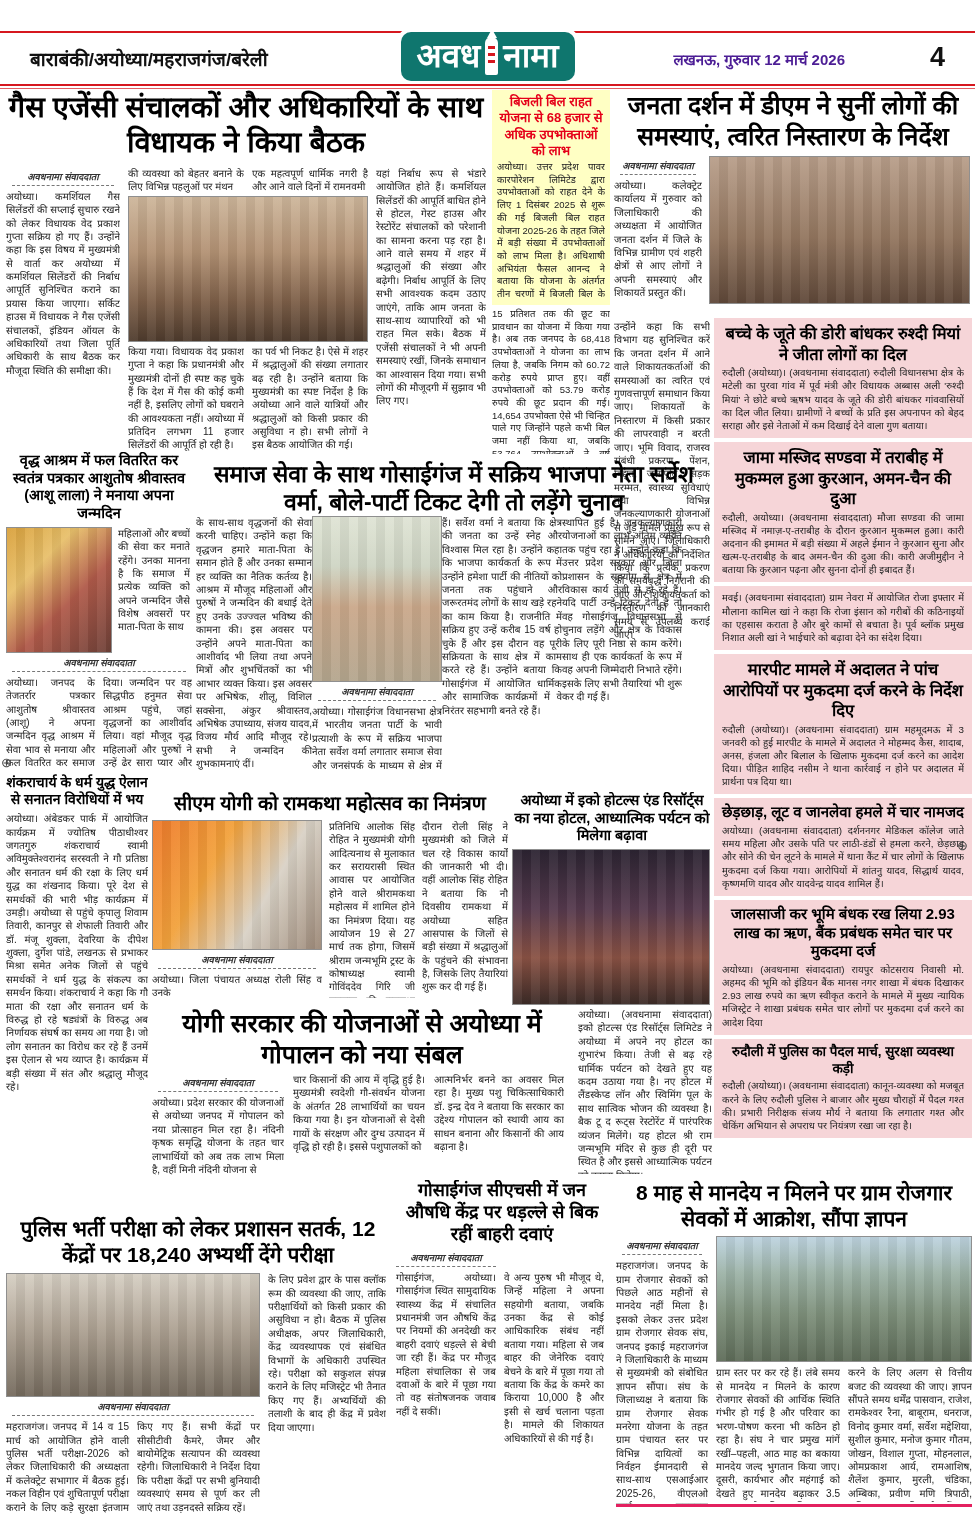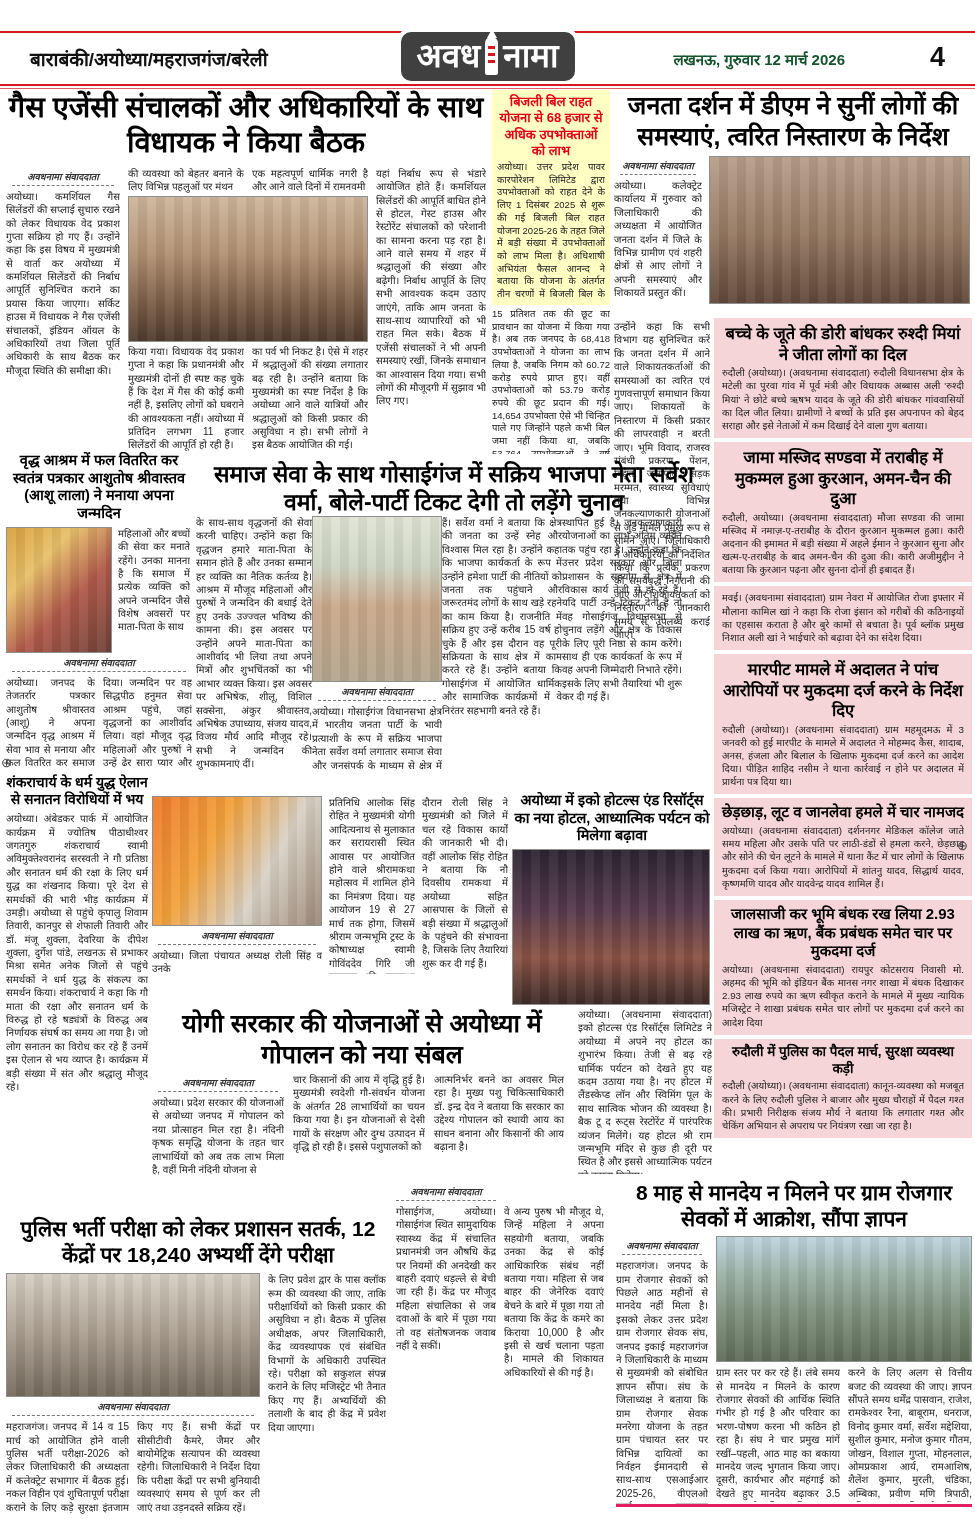--- a/index.html
+++ b/index.html
@@ -7,28 +7,28 @@
   .page {
     position: relative; width: 975px; height: 1519px; margin: 0 auto;
     background: #ffffff; overflow: hidden;
     font-family: "Liberation Sans", sans-serif; color: #1c1c1c;
   }
   .rule { position: absolute; background: #d6181f; }
   
   .masthead { position: absolute; top: 34px; left: 0; right: 0; height: 50px; display: flex; align-items: center; }
   .regions { position: absolute; left: 30px; top: 12px; font-size: 19px; font-weight: 700; color: #111; }
   .logo { position: absolute; left: 50%; top: -2px; transform: translateX(-50%);
-    background: #404040; border-radius: 10px; padding: 3px 16px; display: flex; align-items: center;
+    background: #0f766e; border-radius: 10px; padding: 3px 16px; display: flex; align-items: center;
     color: #fff; font-size: 33px; font-weight: 800; line-height: 1.3; box-shadow: 0 0 0 4px #fff; }
   .minaret { display: inline-block; width: 13px; height: 38px; background: #fff; border-radius: 6px 6px 2px 2px; position: relative; margin: 0 5px; }
   .minaret::before { content: ""; position: absolute; top: -8px; left: 50%; transform: translateX(-50%);
     border-left: 5px solid transparent; border-right: 5px solid transparent; border-bottom: 9px solid #fff; }
   .minaret::after { content: ""; position: absolute; top: 9px; left: 3px; right: 3px; height: 20px;
     background: repeating-linear-gradient(180deg,#d6181f 0 3px,transparent 3px 7px); }
-  .dateline { position: absolute; right: 130px; top: 15px; font-size: 15px; font-weight: 700; color: #14532d; }
+  .dateline { position: absolute; right: 130px; top: 15px; font-size: 15px; font-weight: 700; color: #4c1d95; }
   .pageno { position: absolute; right: 30px; top: 8px; font-size: 27px; font-weight: 700; color: #111; }
   
   .blk { position: absolute; overflow: hidden; }
   .hl { font-weight: 800; color: #000; text-align: center; line-height: 1.22; }
   .body-txt { font-size: 10px; line-height: 1.34; text-align: justify; overflow: hidden; color: #222; }
   .byline { font-size: 9.5px; font-weight: 700; font-style: italic; text-align: center;
     border-bottom: 1px dashed #777; padding-bottom: 2px; margin: 3px 6px 4px 6px; color: #333; }
   .row { display: flex; }
   .photo { border: 1px solid #8f8f8f; flex: none; position: relative; }
   .photo::after { content:""; position:absolute; inset:0;
@@ -195,20 +195,21 @@
       <div class="body-txt" style="width:120px;height:258px;">स्थापित हुई है। जनकल्याणकारी योजनाओं का लाभ अंतिम व्यक्ति तक पहुंच रहा है। उन्होंने कहा कि उत्तर प्रदेश सरकार और जिला प्रशासन के सहयोग से क्षेत्र में विकास कार्य तेजी से हो रहे हैं। यदि पार्टी उन्हें टिकट देती है तो वह गोसाईगंज विधानसभा से चुनाव लड़ेंगे और क्षेत्र के विकास के लिए पूरी निष्ठा से काम करेंगे। साथ ही एक कार्यकर्ता के रूप में वह अपनी जिम्मेदारी निभाते रहेंगे। इसके लिए सभी तैयारियां भी शुरू कर दी गई हैं।</div>
     </div>
   </div>
 
   <div class="blk" id="blk-shankar">
     <div class="hl">शंकराचार्य के धर्म युद्ध ऐलान से सनातन विरोधियों में भय</div>
     <div class="body-txt" style="height:360px;margin-top:4px;">अयोध्या। अंबेडकर पार्क में आयोजित कार्यक्रम में ज्योतिष पीठाधीश्वर जगतगुरु शंकराचार्य स्वामी अविमुक्तेश्वरानंद सरस्वती ने गौ प्रतिष्ठा और सनातन धर्म की रक्षा के लिए धर्म युद्ध का शंखनाद किया। पूरे देश से समर्थकों की भारी भीड़ कार्यक्रम में उमड़ी। अयोध्या से पहुंचे कृपालु शिवाम तिवारी, कानपुर से शेफाली तिवारी और डॉ. मंजू शुक्ला, देवरिया के दीपेश शुक्ला, दुर्गेश पांडे, लखनऊ से प्रभाकर मिश्रा समेत अनेक जिलों से पहुंचे समर्थकों ने धर्म युद्ध के संकल्प का समर्थन किया। शंकराचार्य ने कहा कि गौ माता की रक्षा और सनातन धर्म के विरुद्ध हो रहे षड्यंत्रों के विरुद्ध अब निर्णायक संघर्ष का समय आ गया है। जो लोग सनातन का विरोध कर रहे हैं उनमें इस ऐलान से भय व्याप्त है। कार्यक्रम में बड़ी संख्या में संत और श्रद्धालु मौजूद रहे।</div>
   </div>
 
   <div class="blk" id="blk-cmyogi">
+    <div class="hl">सीएम योगी को रामकथा महोत्सव का निमंत्रण</div>
     <div class="row" style="gap:7px;margin-top:4px;">
       <div style="width:170px;flex:none;">
         <div class="photo ph-yogi" style="width:170px;height:130px;"></div>
         <div class="byline">अवधनामा संवाददाता</div>
         <div class="body-txt" style="height:28px;">अयोध्या। जिला पंचायत अध्यक्ष रोली सिंह व उनके</div>
       </div>
       <div class="body-txt" style="width:86px;height:178px;">प्रतिनिधि आलोक सिंह रोहित ने मुख्यमंत्री योगी आदित्यनाथ से मुलाकात कर सरायरासी स्थित आवास पर आयोजित होने वाले श्रीरामकथा महोत्सव में शामिल होने का निमंत्रण दिया। यह आयोजन 19 से 27 मार्च तक होगा, जिसमें श्रीराम जन्मभूमि ट्रस्ट के कोषाध्यक्ष स्वामी गोविंददेव गिरि जी महाराज की रामकथा होगी। इस</div>
       <div class="body-txt" style="width:86px;height:178px;">दौरान रोली सिंह ने मुख्यमंत्री को जिले में चल रहे विकास कार्यों की जानकारी भी दी। वहीं आलोक सिंह रोहित ने बताया कि नौ दिवसीय रामकथा में अयोध्या सहित आसपास के जिलों से बड़ी संख्या में श्रद्धालुओं के पहुंचने की संभावना है, जिसके लिए तैयारियां शुरू कर दी गई हैं।</div>
     </div>
   </div>
@@ -237,20 +238,21 @@
       <div style="width:254px;flex:none;">
         <div class="photo ph-crowd" style="width:254px;height:124px;"></div>
         <div class="byline">अवधनामा संवाददाता</div>
         <div class="body-txt cols2" style="height:118px;">महराजगंज। जनपद में 14 व 15 मार्च को आयोजित होने वाली पुलिस भर्ती परीक्षा-2026 को लेकर जिलाधिकारी की अध्यक्षता में कलेक्ट्रेट सभागार में बैठक हुई। नकल विहीन एवं शुचितापूर्ण परीक्षा कराने के लिए कड़े सुरक्षा इंतजाम किए गए हैं। सभी केंद्रों पर सीसीटीवी कैमरे, जैमर और बायोमेट्रिक सत्यापन की व्यवस्था रहेगी। जिलाधिकारी ने निर्देश दिया कि परीक्षा केंद्रों पर सभी बुनियादी व्यवस्थाएं समय से पूर्ण कर ली जाएं तथा उड़नदस्ते सक्रिय रहें।</div>
       </div>
       <div class="body-txt" style="width:118px;height:268px;">के लिए प्रवेश द्वार के पास क्लॉक रूम की व्यवस्था की जाए, ताकि परीक्षार्थियों को किसी प्रकार की असुविधा न हो। बैठक में पुलिस अधीक्षक, अपर जिलाधिकारी, केंद्र व्यवस्थापक एवं संबंधित विभागों के अधिकारी उपस्थित रहे। परीक्षा को सकुशल संपन्न कराने के लिए मजिस्ट्रेट भी तैनात किए गए हैं। अभ्यर्थियों की तलाशी के बाद ही केंद्र में प्रवेश दिया जाएगा।</div>
     </div>
   </div>
 
   <div class="blk" id="blk-aushadhi">
+    <div class="hl">गोसाईगंज सीएचसी में जन औषधि केंद्र पर धड़ल्ले से बिक रहीं बाहरी दवाएं</div>
     <div class="byline" style="width:100px;margin:5px 0 4px 0;">अवधनामा संवाददाता</div>
     <div class="row" style="gap:8px;">
       <div class="body-txt" style="width:100px;height:250px;">गोसाईगंज, अयोध्या। गोसाईगंज स्थित सामुदायिक स्वास्थ्य केंद्र में संचालित प्रधानमंत्री जन औषधि केंद्र पर नियमों की अनदेखी कर बाहरी दवाएं धड़ल्ले से बेची जा रही हैं। केंद्र पर मौजूद महिला संचालिका से जब दवाओं के बारे में पूछा गया तो वह संतोषजनक जवाब नहीं दे सकीं।</div>
       <div class="body-txt" style="width:100px;height:250px;">वे अन्य पुरुष भी मौजूद थे, जिन्हें महिला ने अपना सहयोगी बताया, जबकि उनका केंद्र से कोई आधिकारिक संबंध नहीं बताया गया। महिला से जब बाहर की जेनेरिक दवाएं बेचने के बारे में पूछा गया तो बताया कि केंद्र के कमरे का किराया 10,000 है और इसी से खर्च चलाना पड़ता है। मामले की शिकायत अधिकारियों से की गई है।</div>
     </div>
   </div>
 
   <div class="blk" id="blk-rozgar">
     <div class="hl">8 माह से मानदेय न मिलने पर ग्राम रोजगार सेवकों में आक्रोश, सौंपा ज्ञापन</div>
     <div class="row" style="gap:8px;margin-top:5px;">

